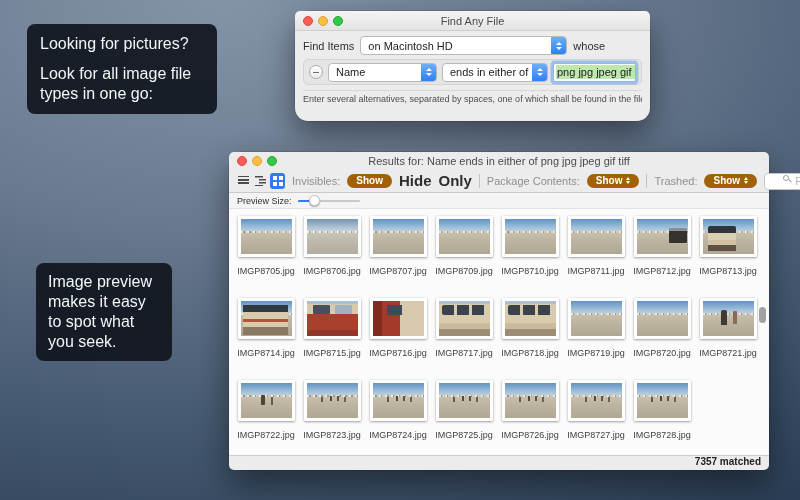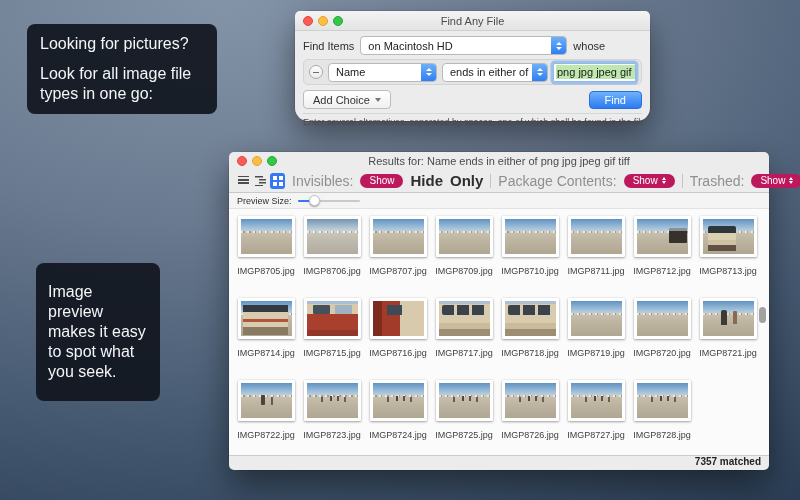--- a/index.html
+++ b/index.html
@@ -5,21 +5,21 @@
   * { margin:0; padding:0; box-sizing:border-box; }
   html,body { width:800px; height:500px; overflow:hidden; font-family:"Liberation Sans", sans-serif; }
   .desktop { position:relative; width:800px; height:500px;
     background: radial-gradient(130% 120% at 28% 0%, #8494a8 0%, #69798f 38%, #485c73 68%, #2a3d54 100%); }
 
   
   .callout { position:absolute; background:rgba(17,21,31,0.93); color:#f4f5f7;
     border-radius:8px; padding:10px 13px; font-size:16px; line-height:1.25; }
   .callout-1 { left:27px; top:24px; width:190px; height:90px; }
   .callout-1 p + p { margin-top:10px; }
-  .callout-2 { left:36px; top:263px; width:124px; min-height:88px; padding:19px 12px; }
+  .callout-2 { left:36px; top:263px; width:136px; min-height:88px; padding:9px 12px; }
 
   
   .window { position:absolute; border-radius:13px; background:#ececec;
     box-shadow: 0 14px 32px rgba(0,0,0,.45), 0 0 0 0.5px rgba(0,0,0,.2); display:flex; flex-direction:column; }
   .titlebar { position:relative; display:flex; align-items:center; justify-content:center;
     background:linear-gradient(180deg,#f4f4f4,#e4e4e4); border-bottom:1px solid #cfcfcf; border-radius:5px 5px 0 0; flex:none; }
   .lights { position:absolute; left:8px; top:50%; transform:translateY(-50%); display:flex; gap:5px; }
   .light { width:10px; height:10px; border-radius:50%; }
   .light.red { background:#fc5b57; border:0.5px solid #d94c44; }
   .light.yellow { background:#fdbe41; border:0.5px solid #dfa133; }
@@ -67,23 +67,23 @@
   .vbtn.sel { background:#3478f6; }
   .i-list { width:11px; height:10px; background:repeating-linear-gradient(180deg,#4c4c4c 0 1.5px, transparent 1.5px 3.2px); }
   .i-outline { width:11px; height:10px; background-repeat:no-repeat;
     background-image:linear-gradient(#4c4c4c,#4c4c4c),linear-gradient(#4c4c4c,#4c4c4c),linear-gradient(#4c4c4c,#4c4c4c),linear-gradient(#4c4c4c,#4c4c4c);
     background-size:8px 1.5px,7px 1.5px,7px 1.5px,8px 1.5px;
     background-position:0 0,4px 3px,4px 6px,0 9px; }
   .i-grid { width:10px; height:10px; background-repeat:no-repeat;
     background-image:linear-gradient(#fff,#fff),linear-gradient(#fff,#fff),linear-gradient(#fff,#fff),linear-gradient(#fff,#fff);
     background-size:4px 4px,4px 4px,4px 4px,4px 4px;
     background-position:0 0,6px 0,0 6px,6px 6px; }
-  .tlabel { font-size:14px; color:#8f8f8f; white-space:nowrap; }
-  .pill { display:inline-flex; align-items:center; gap:4px; background:#be185d; color:#fff;
-    font-size:10px; font-weight:normal; border-radius:9px; padding:1.5px 9px; white-space:nowrap; }
+  .tlabel { font-size:11px; color:#8f8f8f; white-space:nowrap; }
+  .pill { display:inline-flex; align-items:center; gap:4px; background:#a16207; color:#fff;
+    font-size:10px; font-weight:bold; border-radius:9px; padding:1.5px 9px; white-space:nowrap; }
   .pill .steps { display:inline-flex; flex-direction:column; gap:1px; }
   .pill .steps .tri-up { border-bottom-color:#fff; border-left-width:2.5px; border-right-width:2.5px; border-bottom-width:3px; }
   .pill .steps .tri-dn { border-top-color:#fff; border-left-width:2.5px; border-right-width:2.5px; border-top-width:3px; }
   .seg-opt { font-size:15px; font-weight:bold; color:#2e2e2e; white-space:nowrap; }
   .tb-div { width:1px; height:14px; background:#c4c4c4; flex:none; }
   .filter-wrap { margin-left:auto; position:relative; width:97px; flex:none; }
   .filter-input { width:97px; height:17px; border:1px solid #c6c6c6; border-radius:4px; background:#fff;
     font-size:11px; color:#333; padding:0 4px 0 30px; font-family:"Liberation Sans", sans-serif; }
   .filter-input::placeholder { color:#b6b6b6; }
   .mag { position:absolute; left:19px; top:4px; width:6px; height:6px; border:1.3px solid #a0a0a0; border-radius:50%; }
@@ -189,29 +189,20 @@
           <span>ends in either of</span>
           <span class="cap">
               <span class="tri-up"></span>
               <span class="tri-dn"></span>
             </span>
         </div>
         <div class="cond-input">
           <span class="hl">png jpg jpeg gif tiff</span>
         </div>
       </div>
-      <div class="btn-row">
-        <button class="btn">
-          <span>Add Choice</span>
-          <span class="dd-tri"></span>
-        </button>
-        <button class="btn-find">
-          <span>Find</span>
-        </button>
-      </div>
       <div class="hint-row">Enter several alternatives, separated by spaces, one of which shall be found in the file name. Example: ".gif .png"</div>
     </div>
   </div>
 
   <div class="window res-win">
     <div class="titlebar">
       <div class="lights">
         <span class="light red"></span>
         <span class="light yellow"></span>
         <span class="light green"></span>

